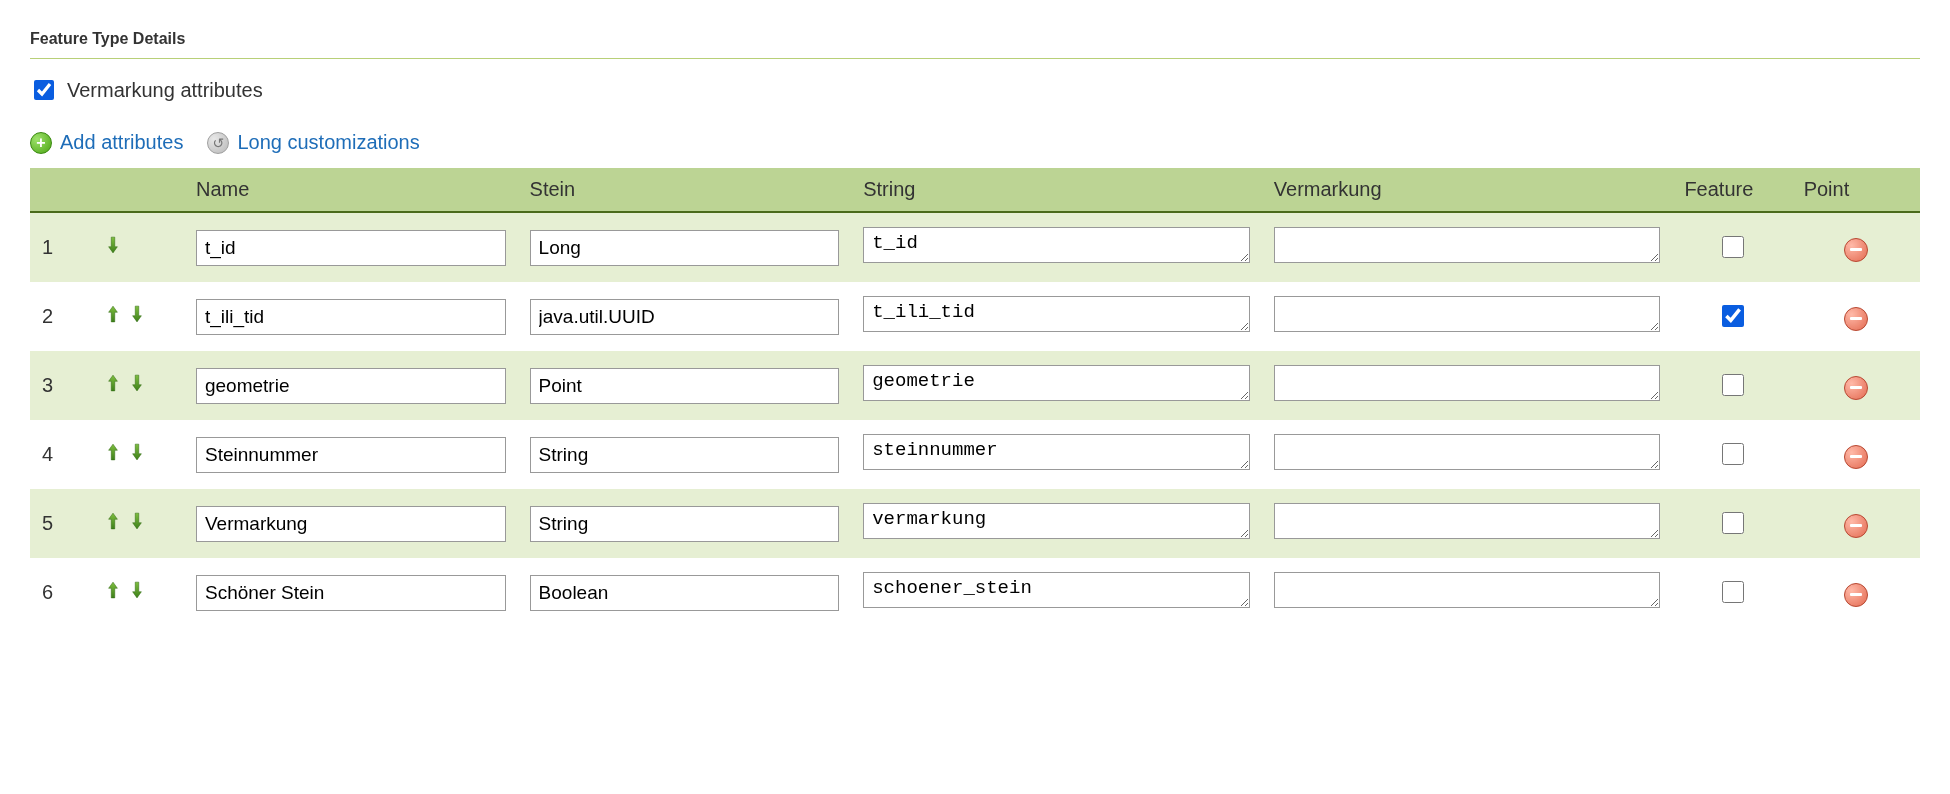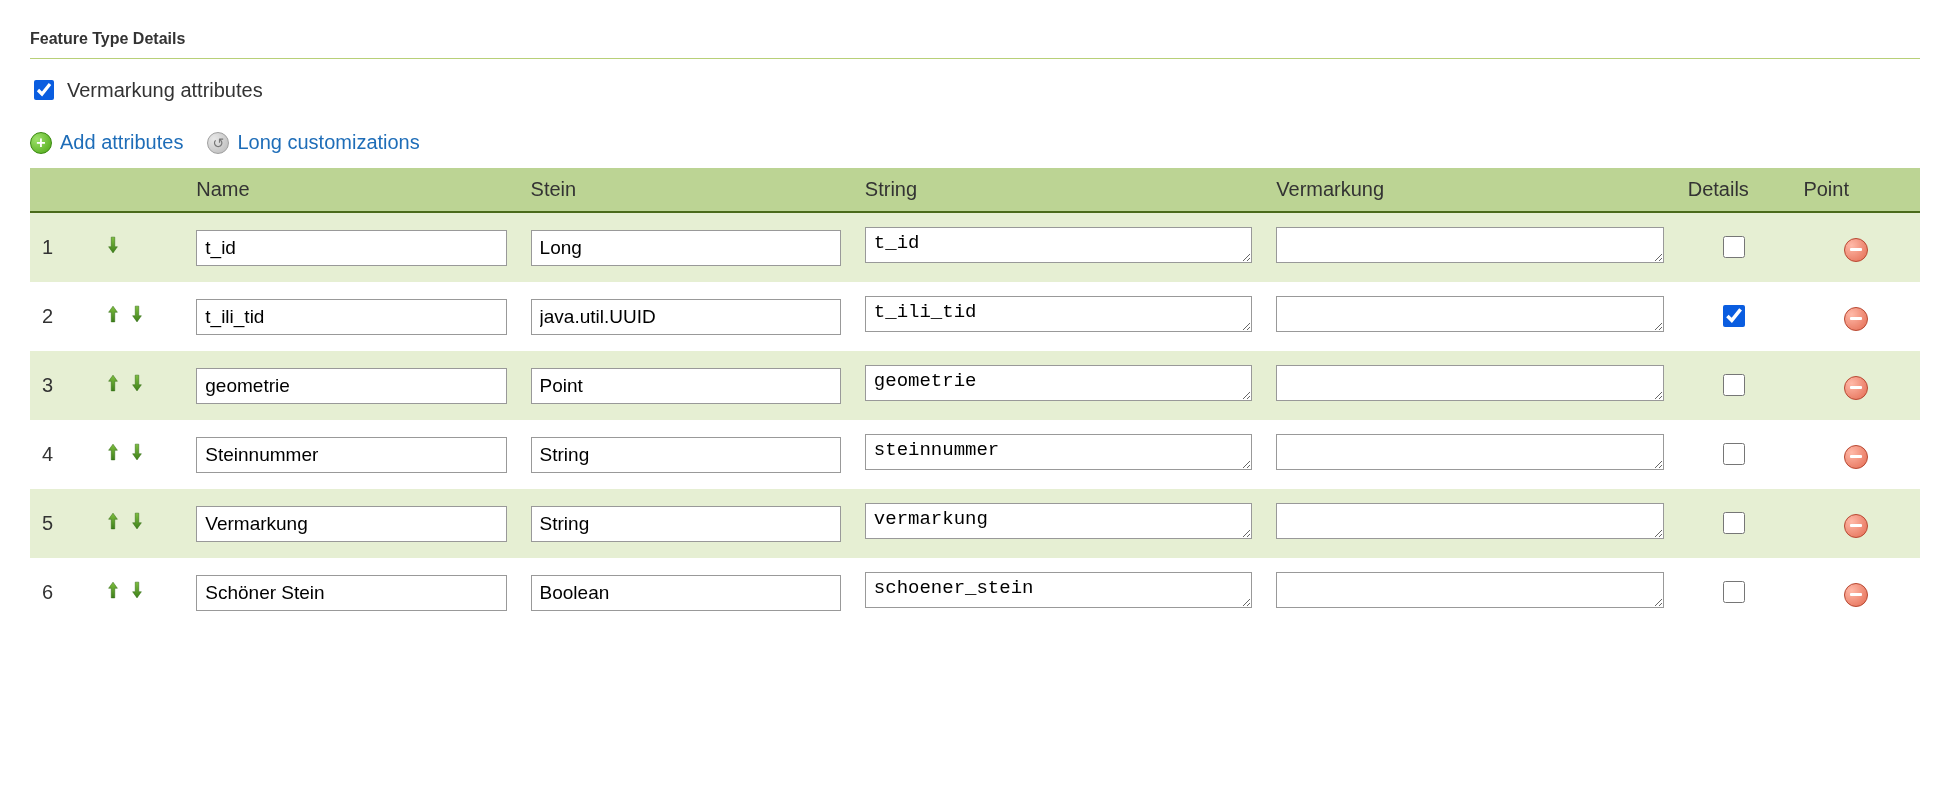--- a/index.html
+++ b/index.html
@@ -194,21 +194,21 @@
 
 <table>
   <thead>
     <tr>
       <th class="col-index"></th>
       <th class="col-arrows"></th>
       <th class="col-name">Name</th>
       <th class="col-type">Stein</th>
       <th class="col-source">String</th>
       <th class="col-desc">Vermarkung</th>
-      <th class="col-nillable center">Details</th>
+      <th class="col-nillable center">Feature</th>
       <th class="col-remove center">Point</th>
     </tr>
   </thead>
   <tbody id="attr-tbody">
       <tr class="odd">
         <td class="col-index">1</td>
         <td class="col-arrows"><span class="arrow-group">
             <span class="arrow-down">
               <svg viewBox="0 0 16 22" width="14" height="22">
     <defs>

